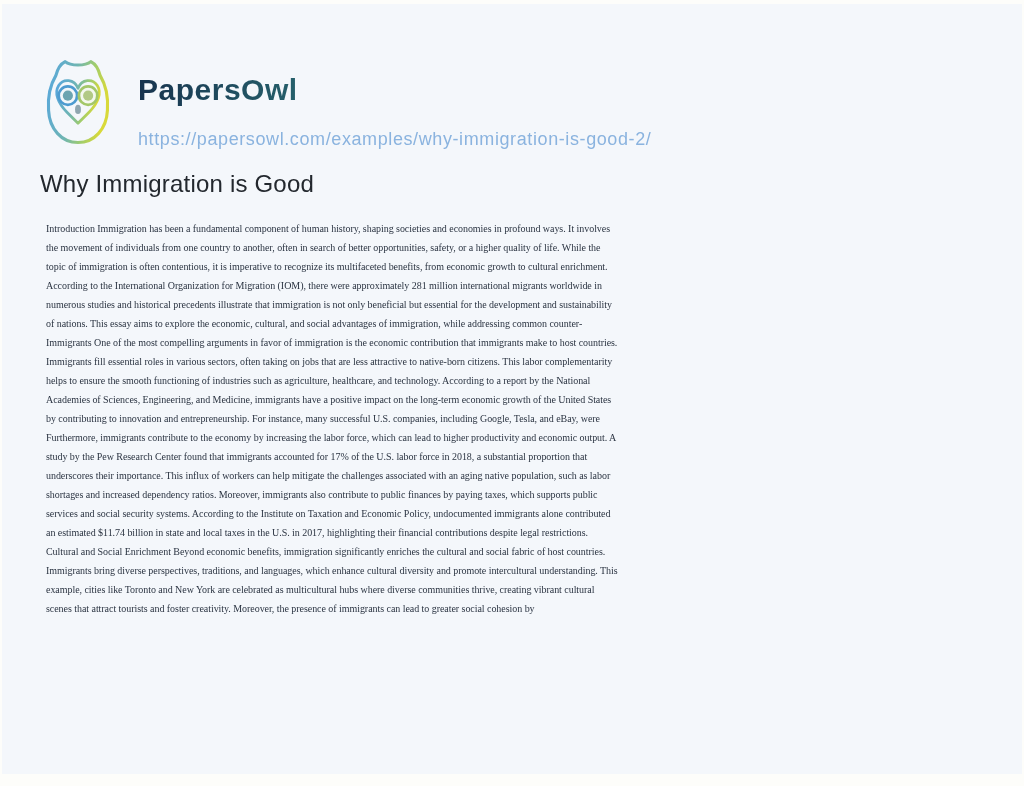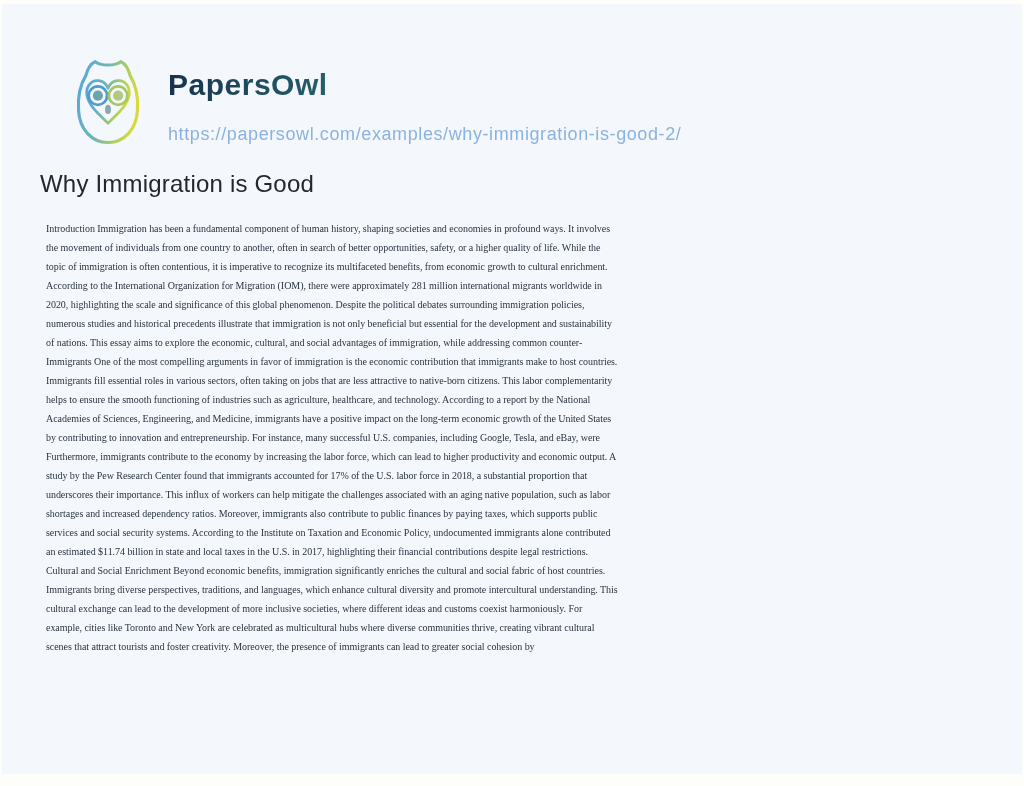--- a/index.html
+++ b/index.html
@@ -11,23 +11,23 @@
     background: #fdfdfa;
     font-family: "Liberation Sans", sans-serif;
   }
   .page-bg {
     position: absolute;
     top: 4px; left: 2px; right: 2px; bottom: 12px;
     background: #f4f7fb;
   }
   .header {
     position: absolute;
-    left: 62px; top: 56px;
+    left: 32px; top: 56px;
     display: flex;
-    align-items: center;
+    align-items: flex-end;
   }
   .logo-wrap {
     width: 92px; height: 94px;
     flex: 0 0 auto;
   }
   .header-text {
     margin-left: 14px;
     padding-top: 6px;
   }
   .brand {
@@ -108,32 +108,30 @@
   </div>
 </div>
 
 <h1 class="page-title">Why Immigration is Good</h1>
 
 <div class="essay-body">
     <div class="body-line">Introduction Immigration has been a fundamental component of human history, shaping societies and economies in profound ways. It involves</div>
     <div class="body-line">the movement of individuals from one country to another, often in search of better opportunities, safety, or a higher quality of life. While the</div>
     <div class="body-line">topic of immigration is often contentious, it is imperative to recognize its multifaceted benefits, from economic growth to cultural enrichment.</div>
     <div class="body-line">According to the International Organization for Migration (IOM), there were approximately 281 million international migrants worldwide in</div>
-    <div class="body-line">2020, highlighting the scale and significance of this global phenomenon. Despite the political debates surrounding immigration policies,</div>
     <div class="body-line">numerous studies and historical precedents illustrate that immigration is not only beneficial but essential for the development and sustainability</div>
     <div class="body-line">of nations. This essay aims to explore the economic, cultural, and social advantages of immigration, while addressing common counter-</div>
     <div class="body-line">Immigrants One of the most compelling arguments in favor of immigration is the economic contribution that immigrants make to host countries.</div>
     <div class="body-line">Immigrants fill essential roles in various sectors, often taking on jobs that are less attractive to native-born citizens. This labor complementarity</div>
     <div class="body-line">helps to ensure the smooth functioning of industries such as agriculture, healthcare, and technology. According to a report by the National</div>
     <div class="body-line">Academies of Sciences, Engineering, and Medicine, immigrants have a positive impact on the long-term economic growth of the United States</div>
     <div class="body-line">by contributing to innovation and entrepreneurship. For instance, many successful U.S. companies, including Google, Tesla, and eBay, were</div>
     <div class="body-line">Furthermore, immigrants contribute to the economy by increasing the labor force, which can lead to higher productivity and economic output. A</div>
     <div class="body-line">study by the Pew Research Center found that immigrants accounted for 17% of the U.S. labor force in 2018, a substantial proportion that</div>
     <div class="body-line">underscores their importance. This influx of workers can help mitigate the challenges associated with an aging native population, such as labor</div>
     <div class="body-line">shortages and increased dependency ratios. Moreover, immigrants also contribute to public finances by paying taxes, which supports public</div>
     <div class="body-line">services and social security systems. According to the Institute on Taxation and Economic Policy, undocumented immigrants alone contributed</div>
     <div class="body-line">an estimated $11.74 billion in state and local taxes in the U.S. in 2017, highlighting their financial contributions despite legal restrictions.</div>
     <div class="body-line">Cultural and Social Enrichment Beyond economic benefits, immigration significantly enriches the cultural and social fabric of host countries.</div>
     <div class="body-line">Immigrants bring diverse perspectives, traditions, and languages, which enhance cultural diversity and promote intercultural understanding. This</div>
-    <div class="body-line">cultural exchange can lead to the development of more inclusive societies, where different ideas and customs coexist harmoniously. For</div>
     <div class="body-line">example, cities like Toronto and New York are celebrated as multicultural hubs where diverse communities thrive, creating vibrant cultural</div>
     <div class="body-line">scenes that attract tourists and foster creativity. Moreover, the presence of immigrants can lead to greater social cohesion by</div>
   </div>
 
 </body></html>

